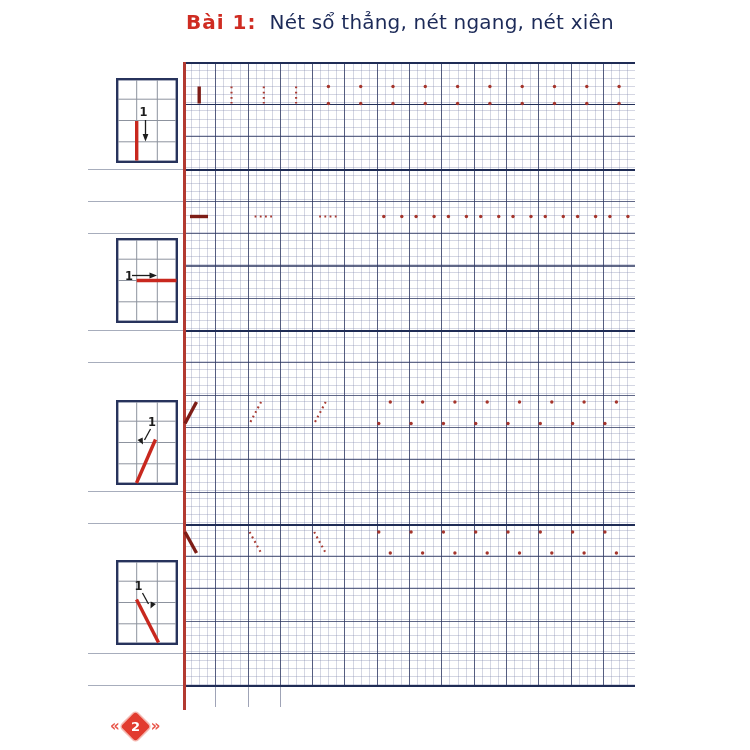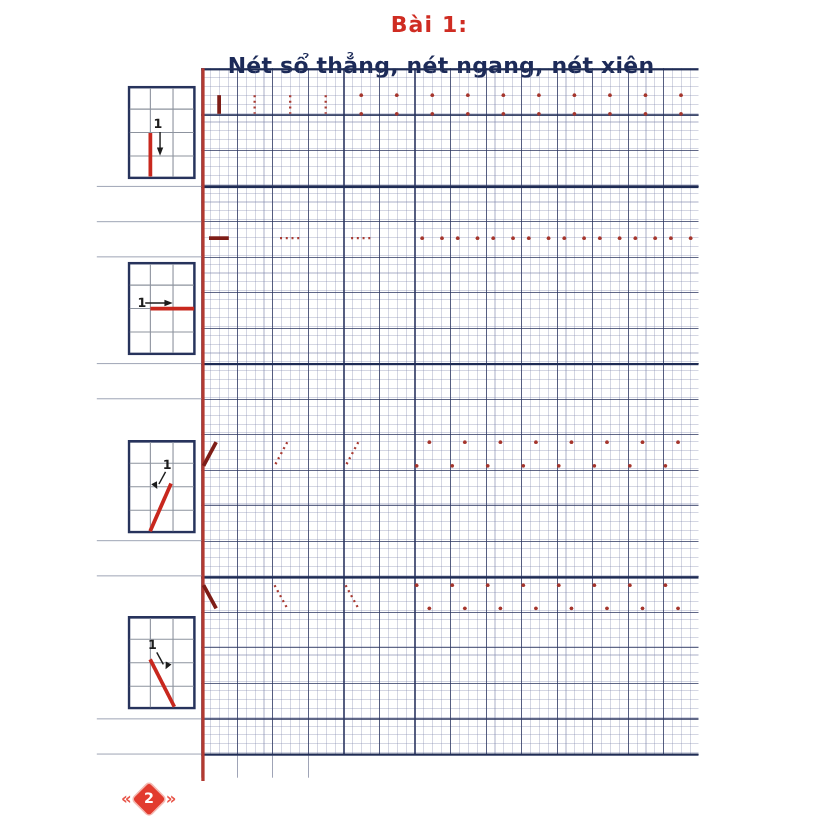--- a/index.html
+++ b/index.html
@@ -1,23 +1,23 @@
 <!DOCTYPE html>
 <html style="--accent_red: #cf2c22; --title_navy: #1c2a58; --grid_navy: #2b355f; --margin_red: #b23a31; --guide_red: #c8281e; --stroke_solid: #7e1d17; --stroke_dotted: #a83a32; --stroke_dot: #a5352c; --diamond_red: #e23b2e; --chevron_red: #e8564a; --box_border: #27335c; --box_grid: #8d939e; --label_dark: #1c1c1c;"><head>
 <meta charset="utf-8">
 <style>
   html,body{margin:0;padding:0;background:#fff;}
   .page{
     position:relative;width:750px;height:750px;background:#fff;overflow:hidden;
     font-family:"DejaVu Sans","Liberation Sans",sans-serif;
   }
   
-  .header{position:absolute;left:186px;top:10px;display:flex;align-items:center;gap:13px;white-space:nowrap;flex-direction:column;}
+  .header{position:absolute;left:186px;top:10px;display:flex;align-items:flex-start;gap:13px;white-space:nowrap;}
   .lesson-label{color:var(--accent_red);font-weight:bold;font-size:20px;letter-spacing:1px;}
-  .lesson-title{color:var(--title_navy);font-weight:bold;font-size:20px;letter-spacing:0.2px;margin-left:21px;}
+  .lesson-title{color:var(--title_navy);font-weight:normal;font-size:20px;letter-spacing:0.2px;}
   
   .grid{
     position:absolute;left:183px;top:62px;width:452px;height:624px;
     background-image:
       repeating-linear-gradient(to right, rgba(43,53,95,0.75) 0 1px, transparent 1px 32.3px),
       repeating-linear-gradient(to right, rgba(125,132,170,0.33) 0 1px, transparent 1px 8.075px),
       repeating-linear-gradient(to bottom, rgba(125,132,170,0.33) 0 1px, transparent 1px 8.075px);
   }
   .grid-rows{
     position:absolute;left:0;top:42px;width:100%;height:582px;

